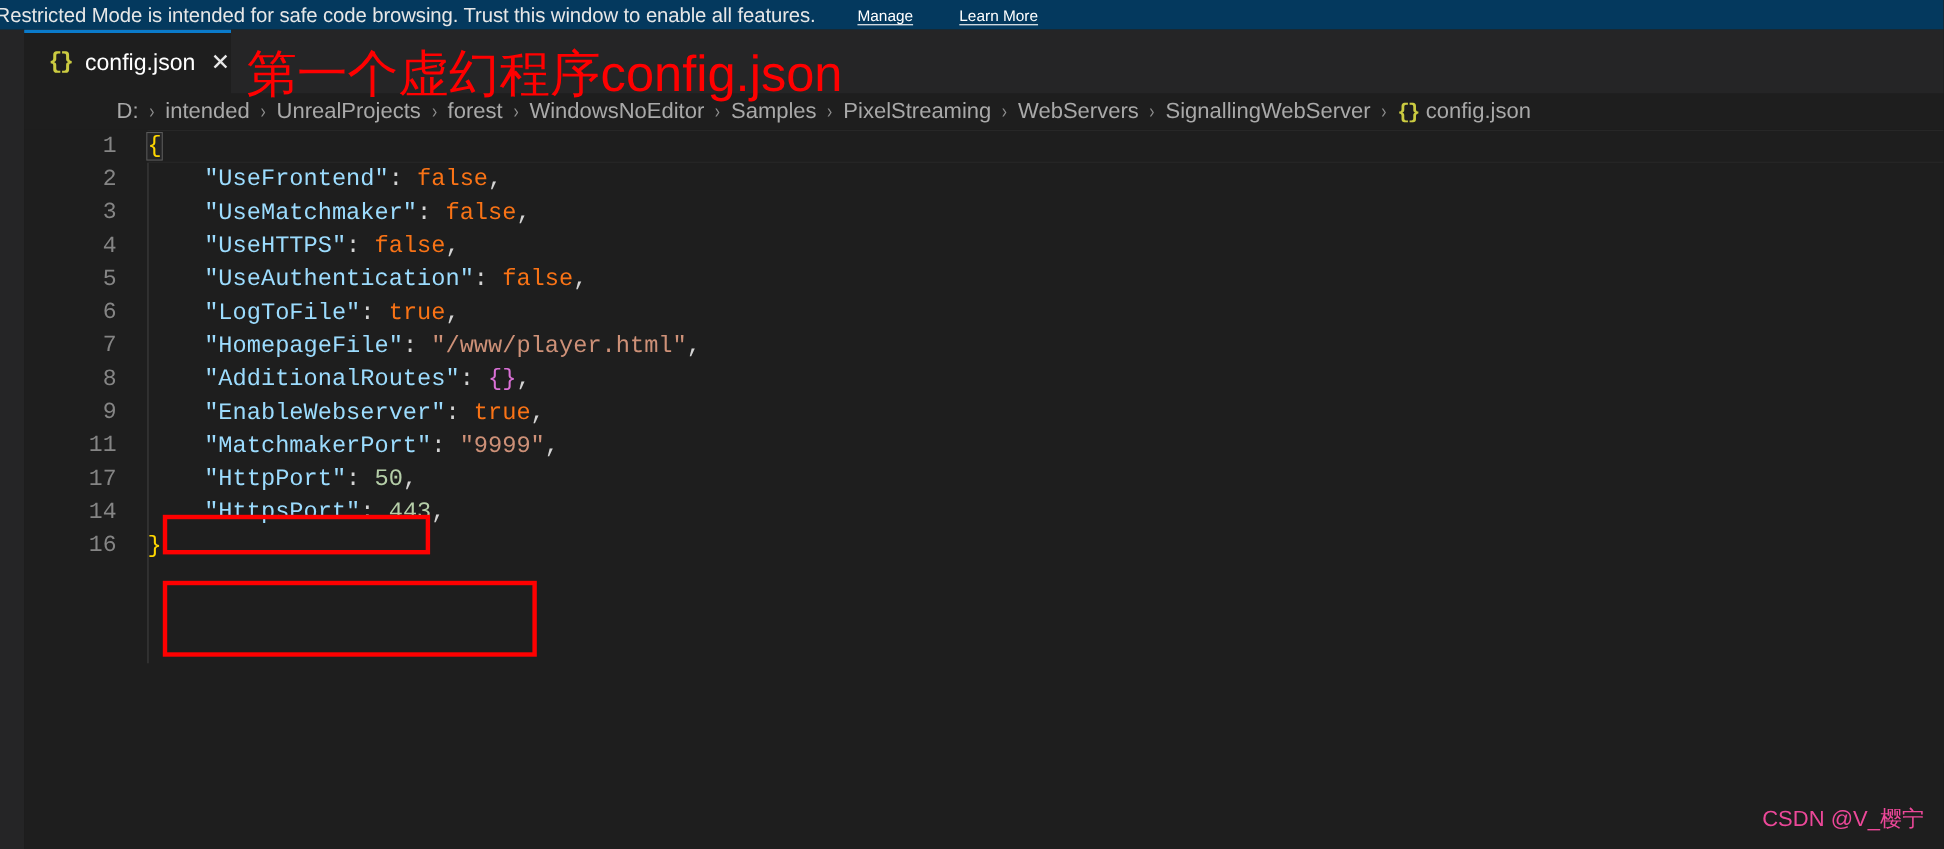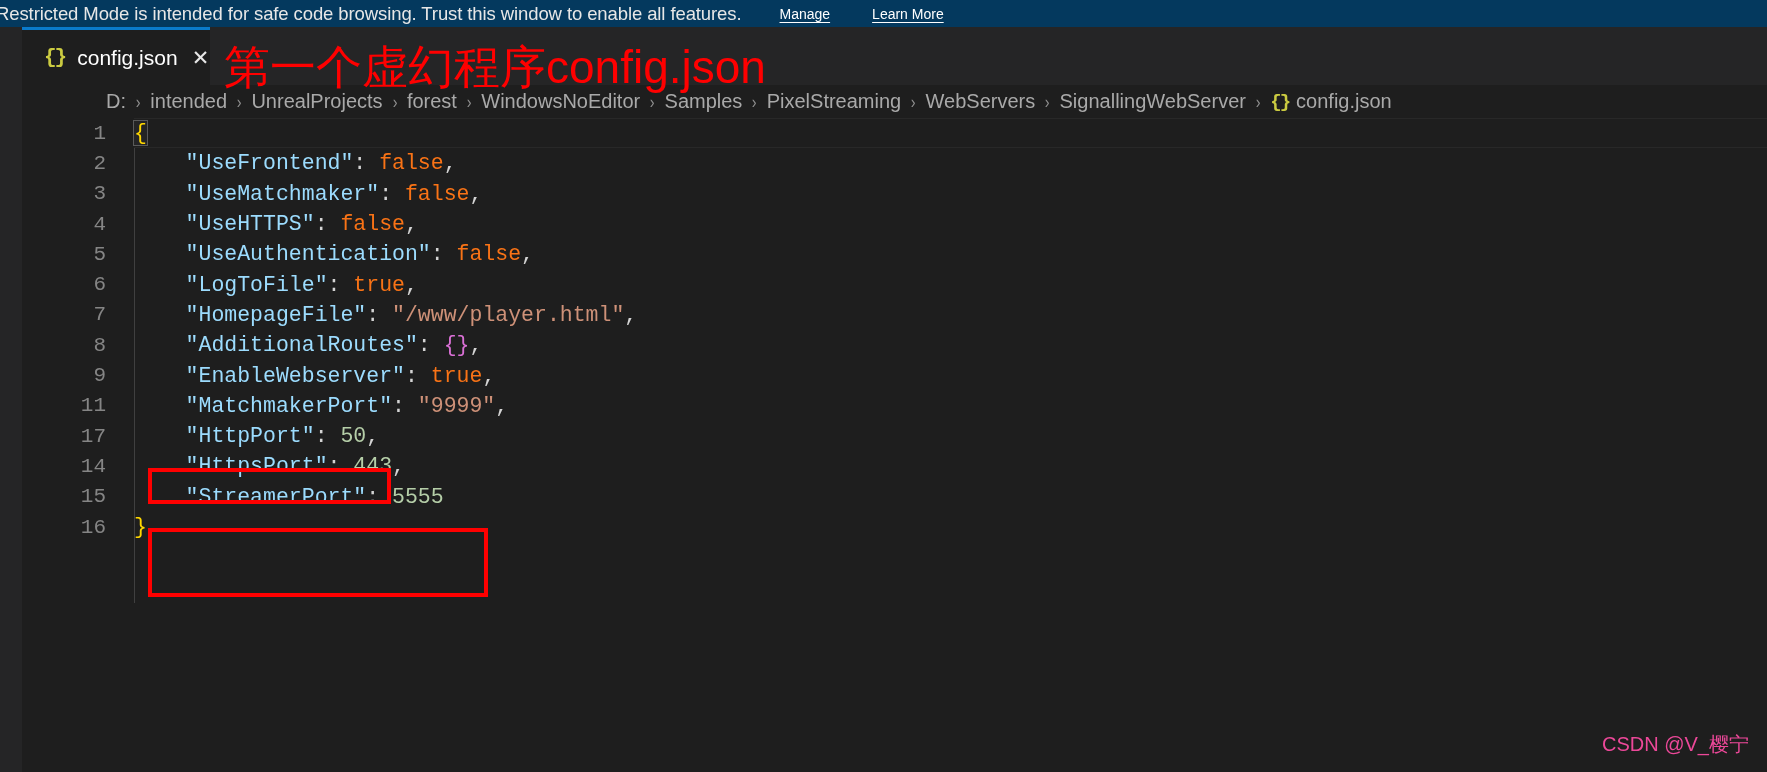--- a/index.html
+++ b/index.html
@@ -297,21 +297,20 @@
           <div class="code-line"><div class="gutter">3</div><div class="code-text"><span class="tok-punct">    </span><span class="tok-key">"UseMatchmaker"</span><span class="tok-punct">: </span><span class="tok-bool">false</span><span class="tok-punct">,</span></div></div>
           <div class="code-line"><div class="gutter">4</div><div class="code-text"><span class="tok-punct">    </span><span class="tok-key">"UseHTTPS"</span><span class="tok-punct">: </span><span class="tok-bool">false</span><span class="tok-punct">,</span></div></div>
           <div class="code-line"><div class="gutter">5</div><div class="code-text"><span class="tok-punct">    </span><span class="tok-key">"UseAuthentication"</span><span class="tok-punct">: </span><span class="tok-bool">false</span><span class="tok-punct">,</span></div></div>
           <div class="code-line"><div class="gutter">6</div><div class="code-text"><span class="tok-punct">    </span><span class="tok-key">"LogToFile"</span><span class="tok-punct">: </span><span class="tok-bool">true</span><span class="tok-punct">,</span></div></div>
           <div class="code-line"><div class="gutter">7</div><div class="code-text"><span class="tok-punct">    </span><span class="tok-key">"HomepageFile"</span><span class="tok-punct">: </span><span class="tok-str">"/www/player.html"</span><span class="tok-punct">,</span></div></div>
           <div class="code-line"><div class="gutter">8</div><div class="code-text"><span class="tok-punct">    </span><span class="tok-key">"AdditionalRoutes"</span><span class="tok-punct">: </span><span class="tok-brace-magenta">{}</span><span class="tok-punct">,</span></div></div>
           <div class="code-line"><div class="gutter">9</div><div class="code-text"><span class="tok-punct">    </span><span class="tok-key">"EnableWebserver"</span><span class="tok-punct">: </span><span class="tok-bool">true</span><span class="tok-punct">,</span></div></div>
           <div class="code-line"><div class="gutter">11</div><div class="code-text"><span class="tok-punct">    </span><span class="tok-key">"MatchmakerPort"</span><span class="tok-punct">: </span><span class="tok-str">"9999"</span><span class="tok-punct">,</span></div></div>
           <div class="code-line"><div class="gutter">17</div><div class="code-text"><span class="tok-punct">    </span><span class="tok-key">"HttpPort"</span><span class="tok-punct">: </span><span class="tok-num">50</span><span class="tok-punct">,</span></div></div>
           <div class="code-line"><div class="gutter">14</div><div class="code-text"><span class="tok-punct">    </span><span class="tok-key">"HttpsPort"</span><span class="tok-punct">: </span><span class="tok-num">443</span><span class="tok-punct">,</span></div></div>
-          <div class="code-line"><div class="gutter">15</div><div class="code-text"><span class="tok-punct">    </span><span class="tok-key">"StreamerPort"</span><span class="tok-punct">: </span><span class="tok-num">5555</span></div></div>
           <div class="code-line"><div class="gutter">16</div><div class="code-text"><span class="tok-brace">}</span></div></div>
         </div>
     </div>
   </div>
 
   <div class="annot-text" id="annot-title" style="left:224px; top:44px;text-align:right;">第一个虚幻程序config.json</div>
 
   <div class="annot-box" id="annot-box-http" style="left: 148px; top: 467.6px; width: 243px; height: 36px; border-color: rgb(255, 0, 0);"></div>
   <div class="annot-box" id="annot-box-streamer" style="left: 148px; top: 528.2px; width: 340px; height: 69px; border-color: rgb(255, 0, 0);"></div>
 

